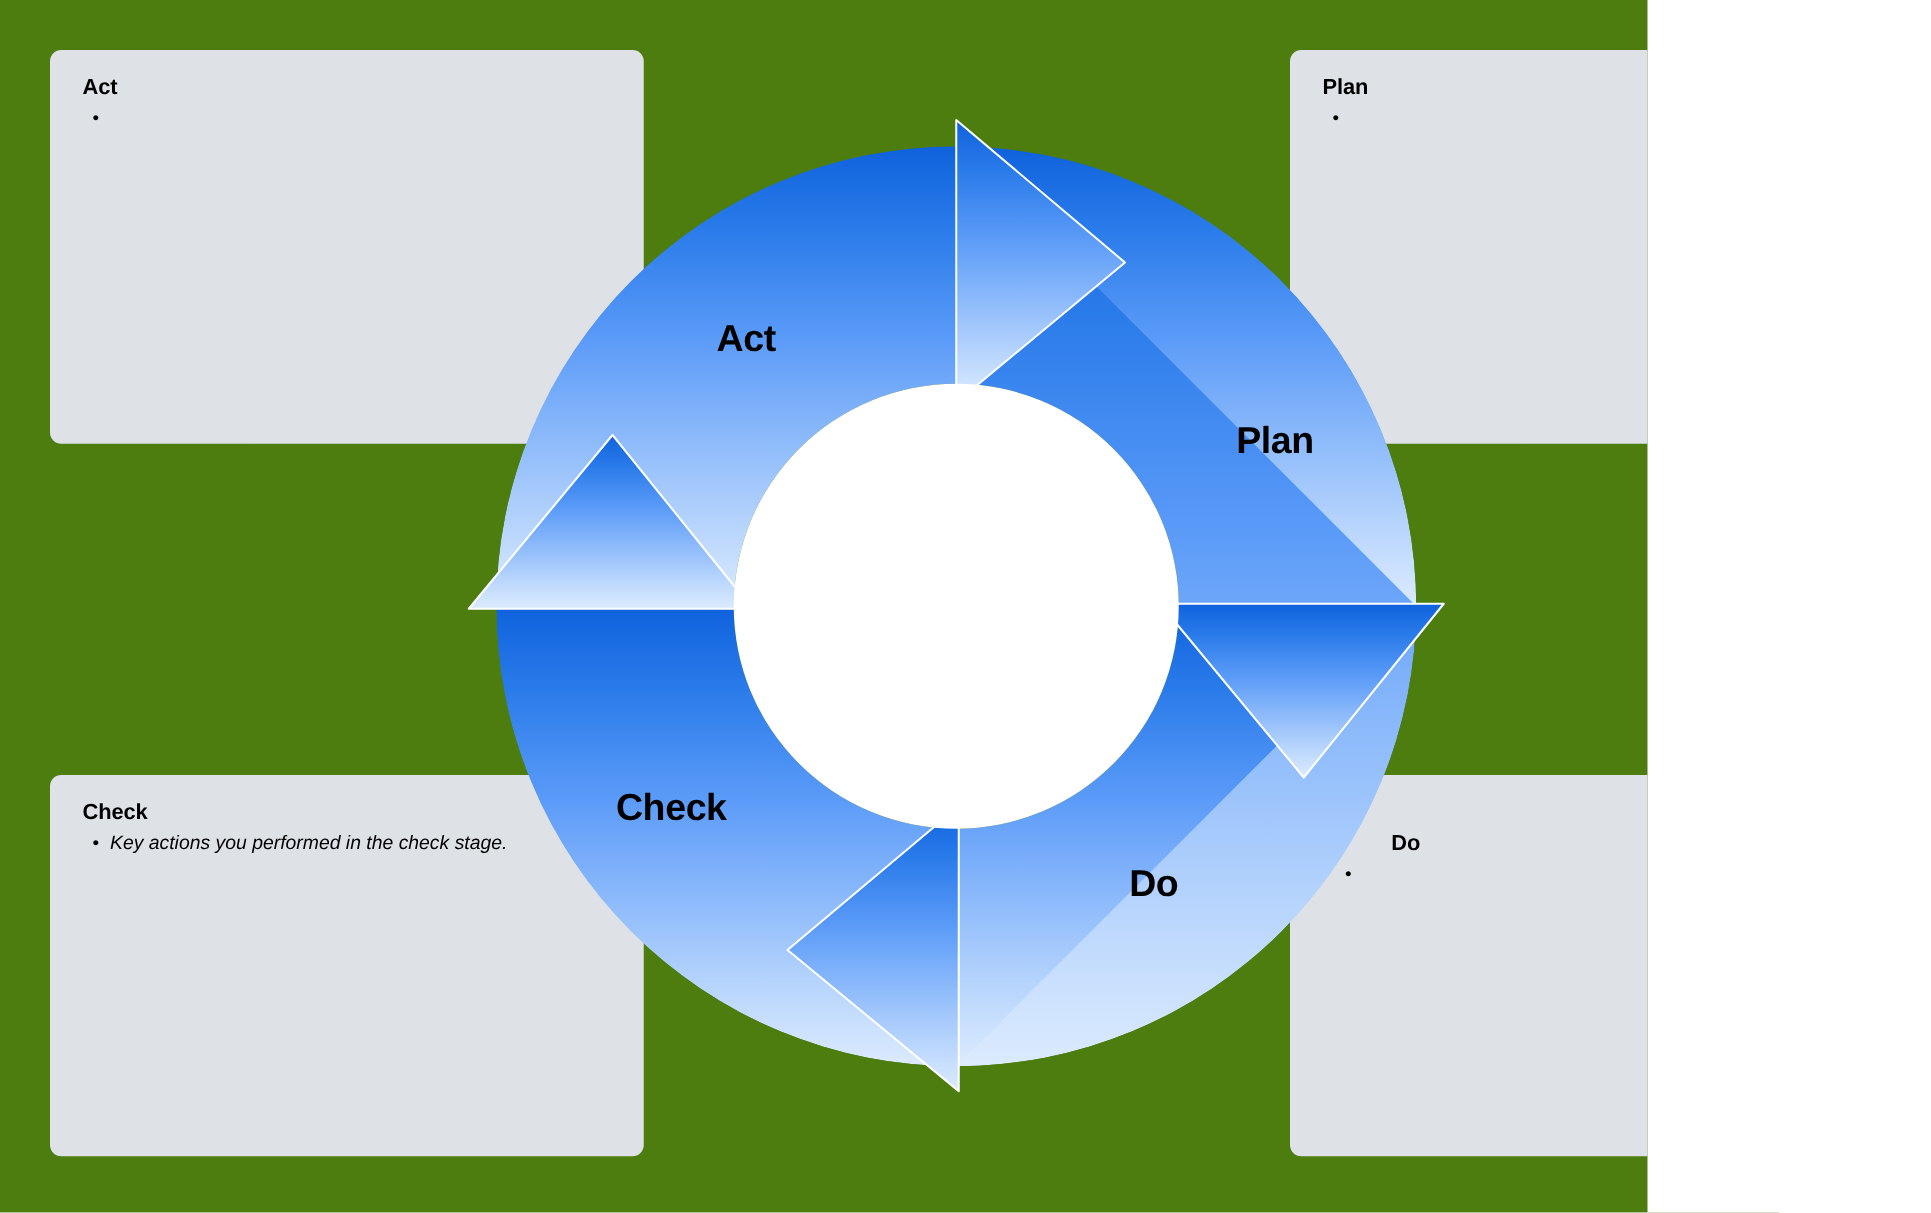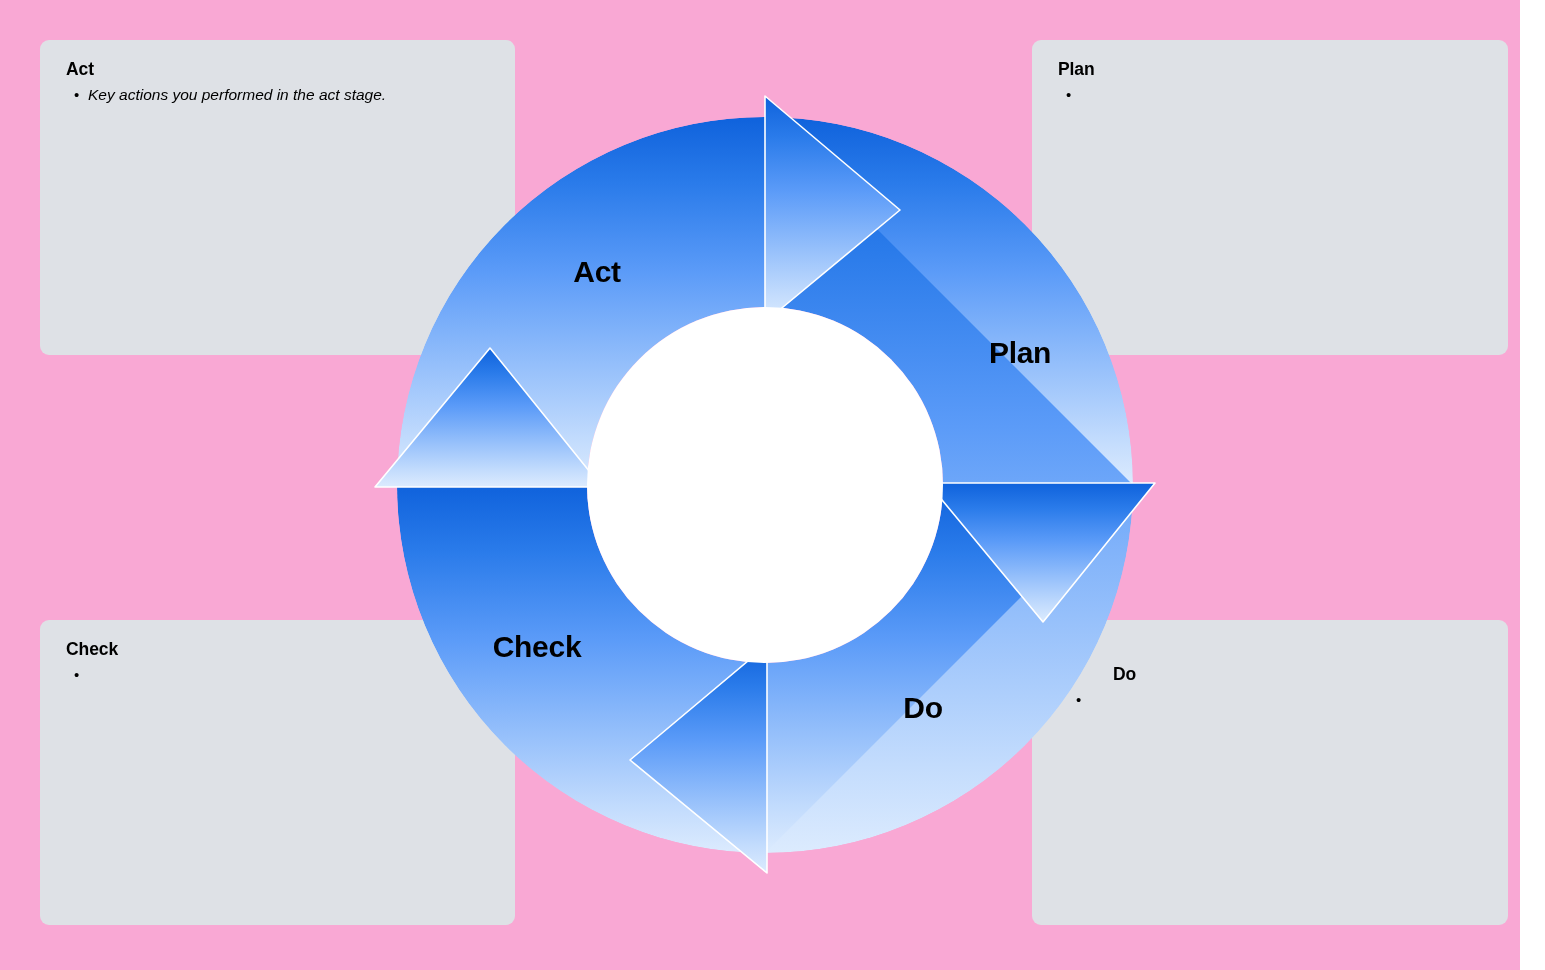--- a/index.html
+++ b/index.html
@@ -7,23 +7,23 @@
     margin: 0;
     padding: 0;
     background: #ffffff;
   }
   body {
     font-family: "Liberation Sans", sans-serif;
     -webkit-font-smoothing: antialiased;
   }
   #canvas {
     position: relative;
-    width: 1520px;
+    width: 1318px;
     height: 970px;
-    background: #f9a8d4;
+    background: #4d7c0f;
     overflow: hidden;
   }
 
   
   .card {
     position: absolute;
     background: #dee1e6;
     border-radius: 9px;
     box-sizing: border-box;
     z-index: 1;
@@ -111,21 +111,20 @@
 <body>
 
 <div id="canvas">
 
   <div class="card card-act">
     <div class="card-inner">
       <div class="card-title">Act</div>
       <div class="bullet-list">
         <div class="bullet-row">
           <span class="bullet-dot">•</span>
-          <span class="bullet-text">Key actions you performed in the act stage.</span>
         </div>
       </div>
     </div>
   </div>
 
   <div class="card card-plan">
     <div class="card-inner">
       <div class="card-title">Plan</div>
       <div class="bullet-list">
         <div class="bullet-row">
@@ -134,20 +133,21 @@
       </div>
     </div>
   </div>
 
   <div class="card card-check">
     <div class="card-inner">
       <div class="card-title">Check</div>
       <div class="bullet-list">
         <div class="bullet-row">
           <span class="bullet-dot">•</span>
+          <span class="bullet-text">Key actions you performed in the check stage.</span>
         </div>
       </div>
     </div>
   </div>
 
   <div class="card card-do">
     <div class="card-inner">
       <div class="card-title">Do</div>
       <div class="bullet-list">
         <div class="bullet-row">

